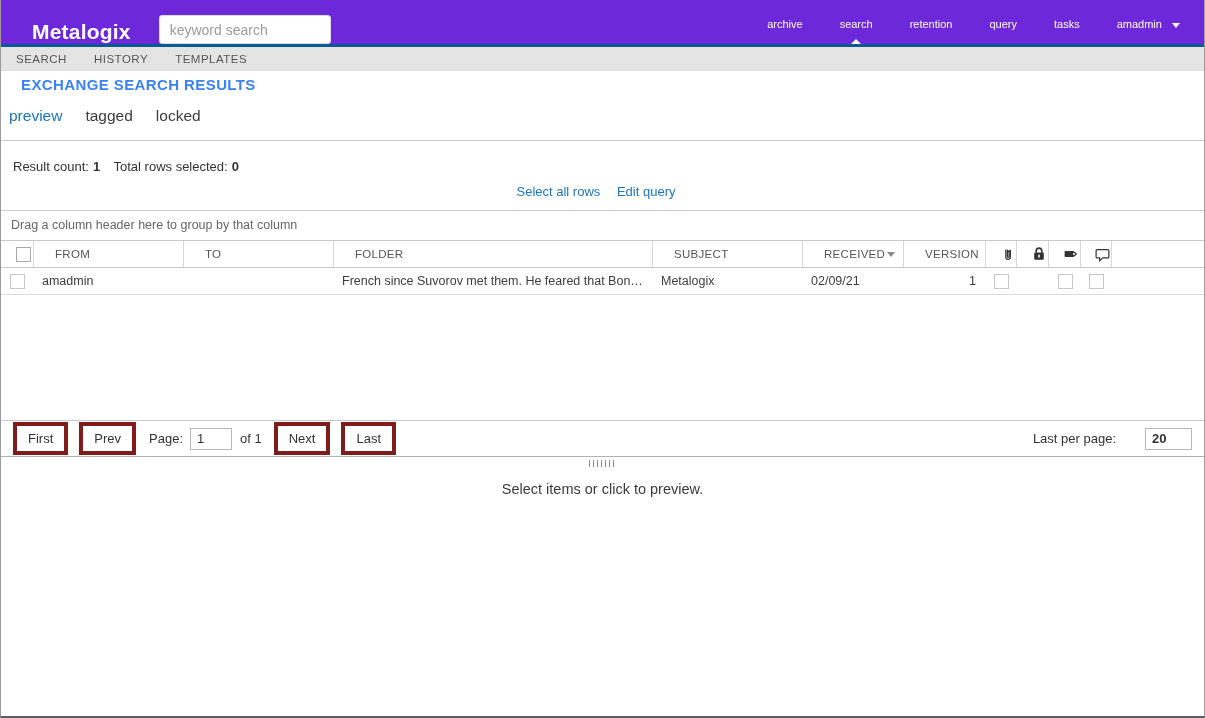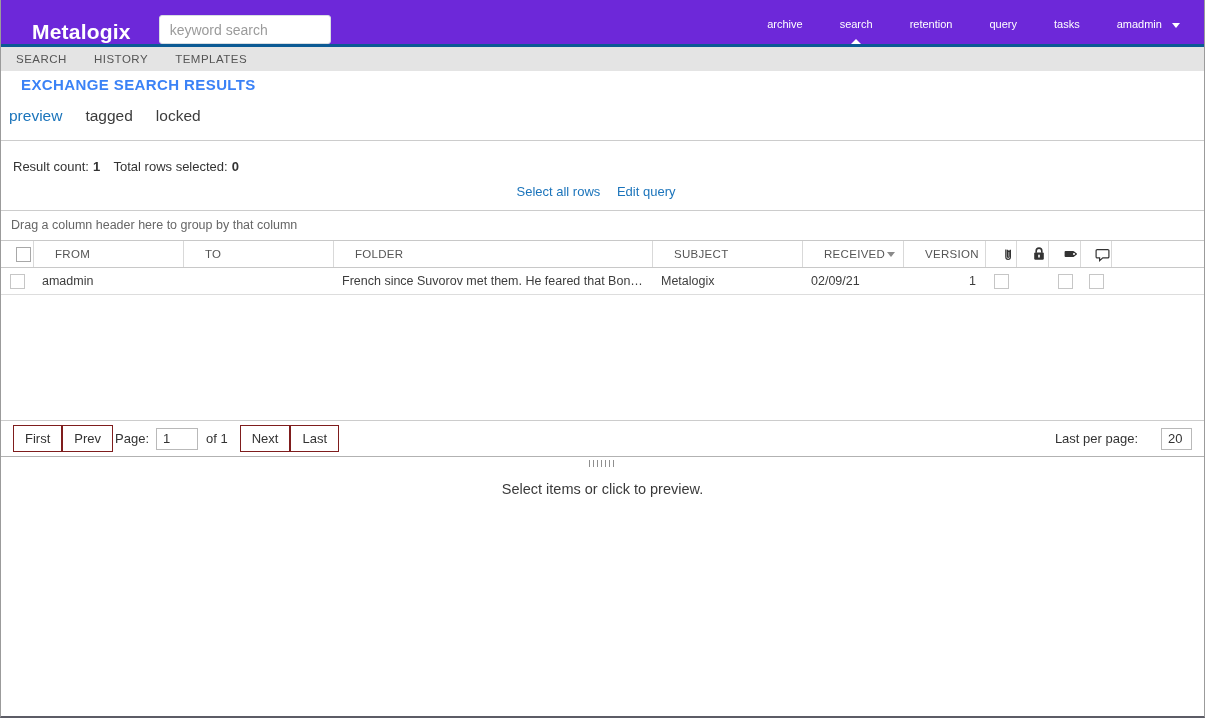--- a/index.html
+++ b/index.html
@@ -97,31 +97,31 @@
   .cb.light { border-color:#c6c6c6; }
 
   .grid-spacer { height:125px; }
 
   
   .pager {
     height:37px; border-top:1px solid #ccc; border-bottom:1px solid #b2b2b2;
     display:flex; align-items:center; padding:0 12px;
   }
   .pg-btn {
-    border:1px solid #7f1d1d; background:#fff; color:#333; font-size:13px;
-    font-family:"Liberation Sans", sans-serif; padding:5px 11px; margin-right:0; cursor:pointer;
+    border:4px solid #7f1d1d; background:#fff; color:#333; font-size:13px;
+    font-family:"Liberation Sans", sans-serif; padding:5px 11px; margin-right:11px; cursor:pointer;
   }
   .pg-label { font-size:13px; color:#333; margin:0 7px 0 2px; }
   .pg-input {
     width:42px; height:22px; border:1px solid #b9b9b9; font-size:13px; padding:0 6px;
     color:#333; font-family:"Liberation Sans", sans-serif; outline:none;
   }
   .pg-of { font-size:13px; color:#333; margin:0 12px 0 8px; white-space:nowrap; }
   .pg-right { margin-left:auto; display:flex; align-items:center; }
-  .ipp-input { width:31px; margin-left:16px; }
+  .ipp-input { width:47px; margin-left:22px;font-weight:bold; }
 
   
   .preview { text-align:center; }
   .grip {
     width:27px; height:7px; margin:3px auto 0;
     background:repeating-linear-gradient(90deg, #8f8f8f 0, #8f8f8f 1px, transparent 1px, transparent 4px);
     cursor:row-resize;
   }
   .preview-msg { margin-top:14px; font-size:14.5px; color:#3a3a3a; }
 

